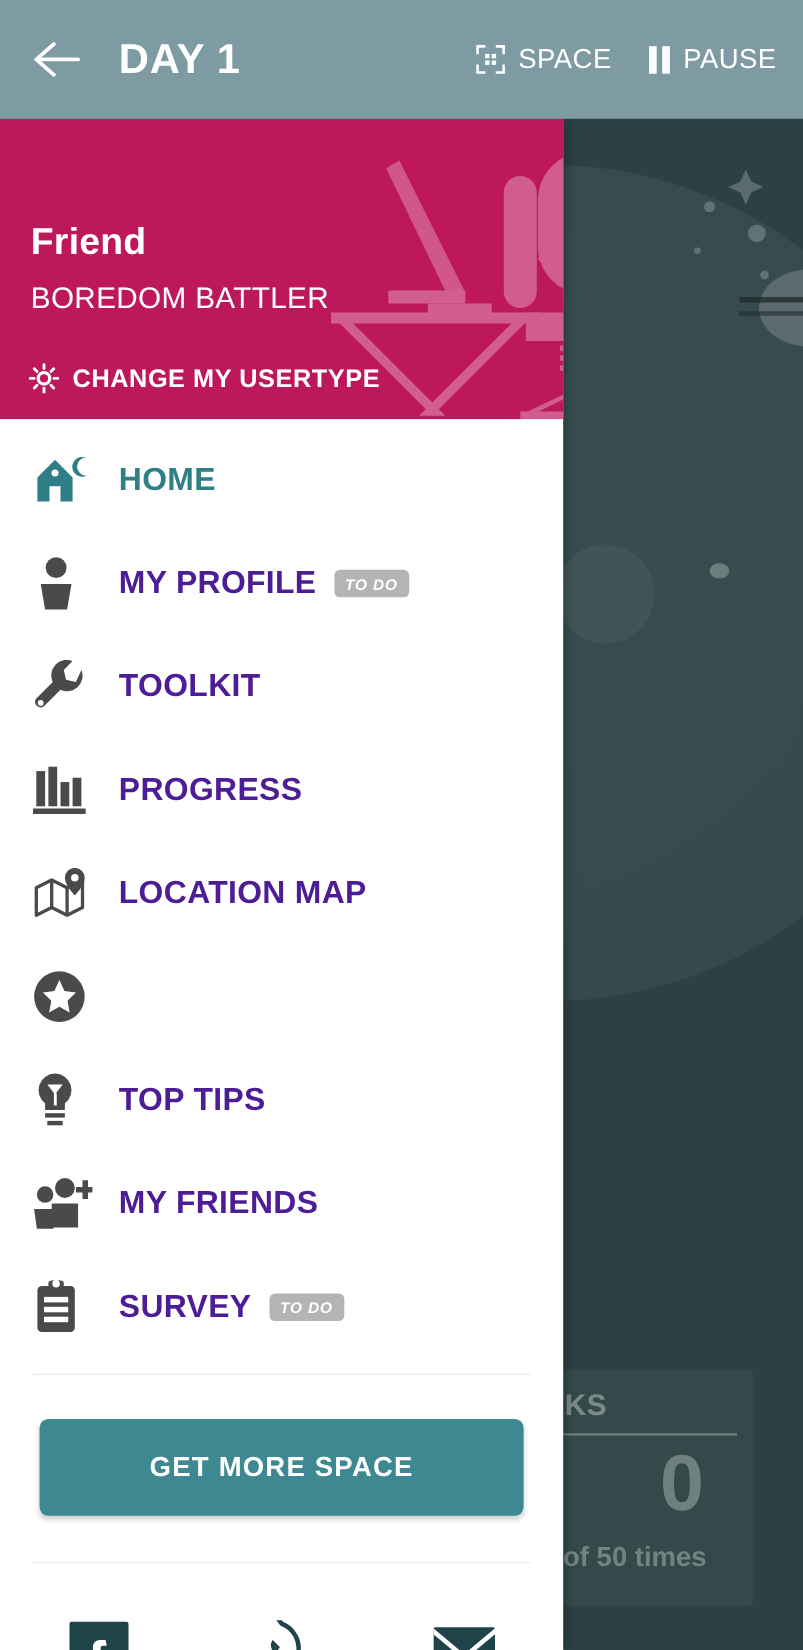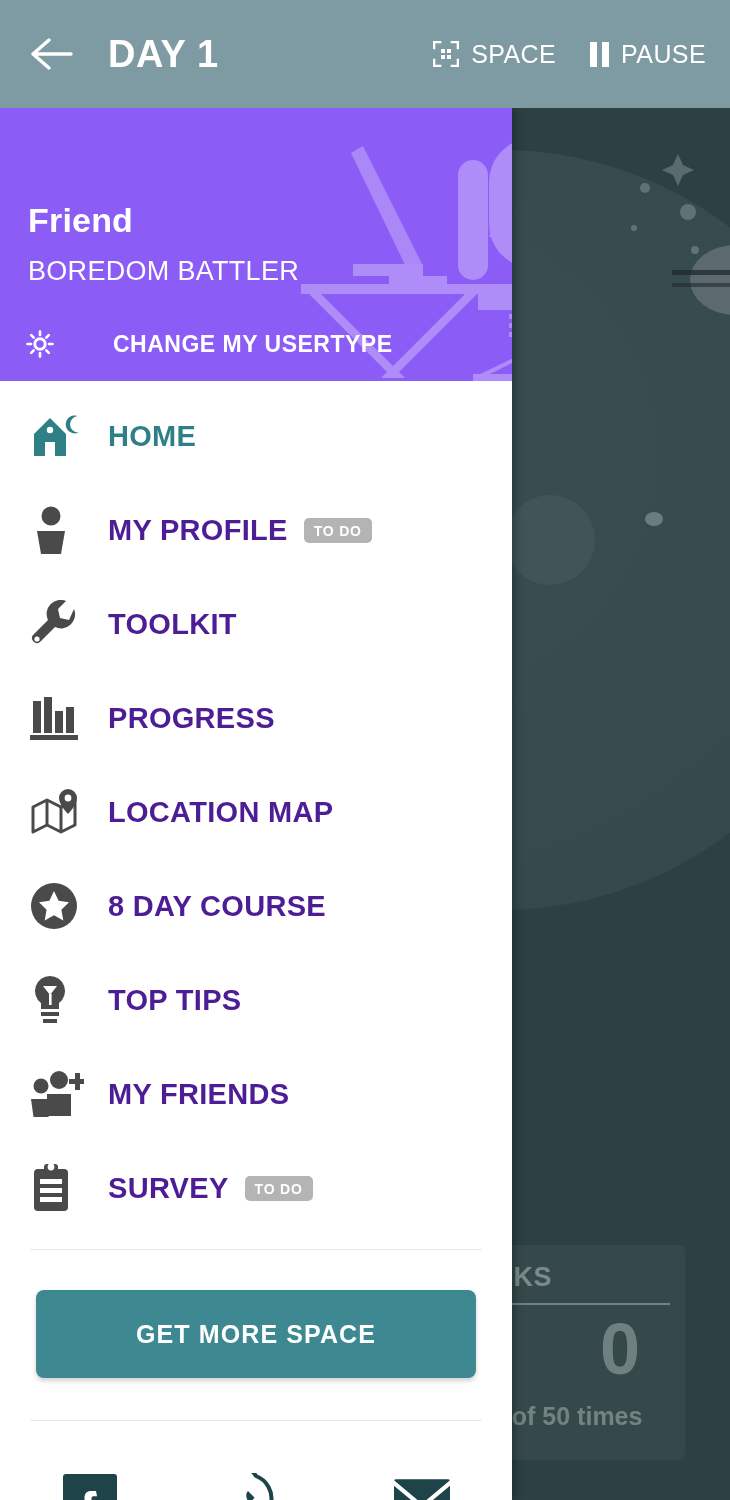--- a/index.html
+++ b/index.html
@@ -199,21 +199,21 @@
     z-index: 20;
     box-shadow: 2px 0 10px rgba(0,0,0,.35);
     overflow: hidden;
   }
 
   
   .profile {
     position: relative;
     width: 599px;
     height: 273px;
-    background: #8b5cf6;
+    background: #be185d;
     overflow: hidden;
   }
   .profile-art {
     position: absolute;
     right: 6px;
     top: 16px;
     opacity: .30;
   }
   .profile-name {
     position: absolute;
@@ -239,21 +239,20 @@
     display: flex;
     align-items: center;
     gap: 12px;
     cursor: pointer;
   }
   .profile-change-label {
     font-size: 23px;
     font-weight: bold;
     color: #ffffff;
     letter-spacing: .5px;
-    margin-left: 47px;
   }
 
   
   .menu {
     padding-top: 8px;
   }
   .menu-item {
     height: 94px;
     display: flex;
     align-items: center;
@@ -278,20 +277,21 @@
   .badge {
     margin-left: 16px;
     background: #b4b4b4;
     color: #ffffff;
     font-size: 14px;
     font-weight: bold;
     letter-spacing: .8px;
     padding: 5px 10px 4px;
     border-radius: 5px;
     white-space: nowrap;
+    font-style: italic;
   }
 
   .divider {
     height: 1px;
     background: #e8e8e8;
     margin: 14px 30px 0;
   }
 
   .cta-wrap { padding: 40px 36px 0; }
   .cta {
@@ -505,21 +505,20 @@
         <span class="menu-label">LOCATION MAP</span>
       </div>
 
       <div class="menu-item">
         <span class="menu-icon">
           <svg width="48" height="48" viewBox="0 0 48 48">
             <circle cx="24" cy="24" r="23" fill="#4a4a4a"></circle>
             <path d="M24 9 l4.6 9.8 10.4 1.4 -7.6 7.5 1.9 10.7 -9.3 -5.1 -9.3 5.1 1.9 -10.7 -7.6 -7.5 10.4 -1.4z" fill="#ffffff"></path>
           </svg>
         </span>
-        <span class="menu-label">8 DAY COURSE</span>
       </div>
 
       <div class="menu-item">
         <span class="menu-icon">
           <svg width="40" height="50" viewBox="0 0 40 50">
             <path d="M20 1 a15 15 0 0 1 9 27 v6 H11 v-6 A15 15 0 0 1 20 1z" fill="#4a4a4a"></path>
             <rect x="11" y="37" width="18" height="4" fill="#4a4a4a"></rect>
             <rect x="13" y="44" width="14" height="4" fill="#4a4a4a"></rect>
             <path d="M13 11 h14 l-7 9z" fill="#ffffff"></path>
             <rect x="19" y="19" width="2.6" height="11" fill="#ffffff"></rect>

